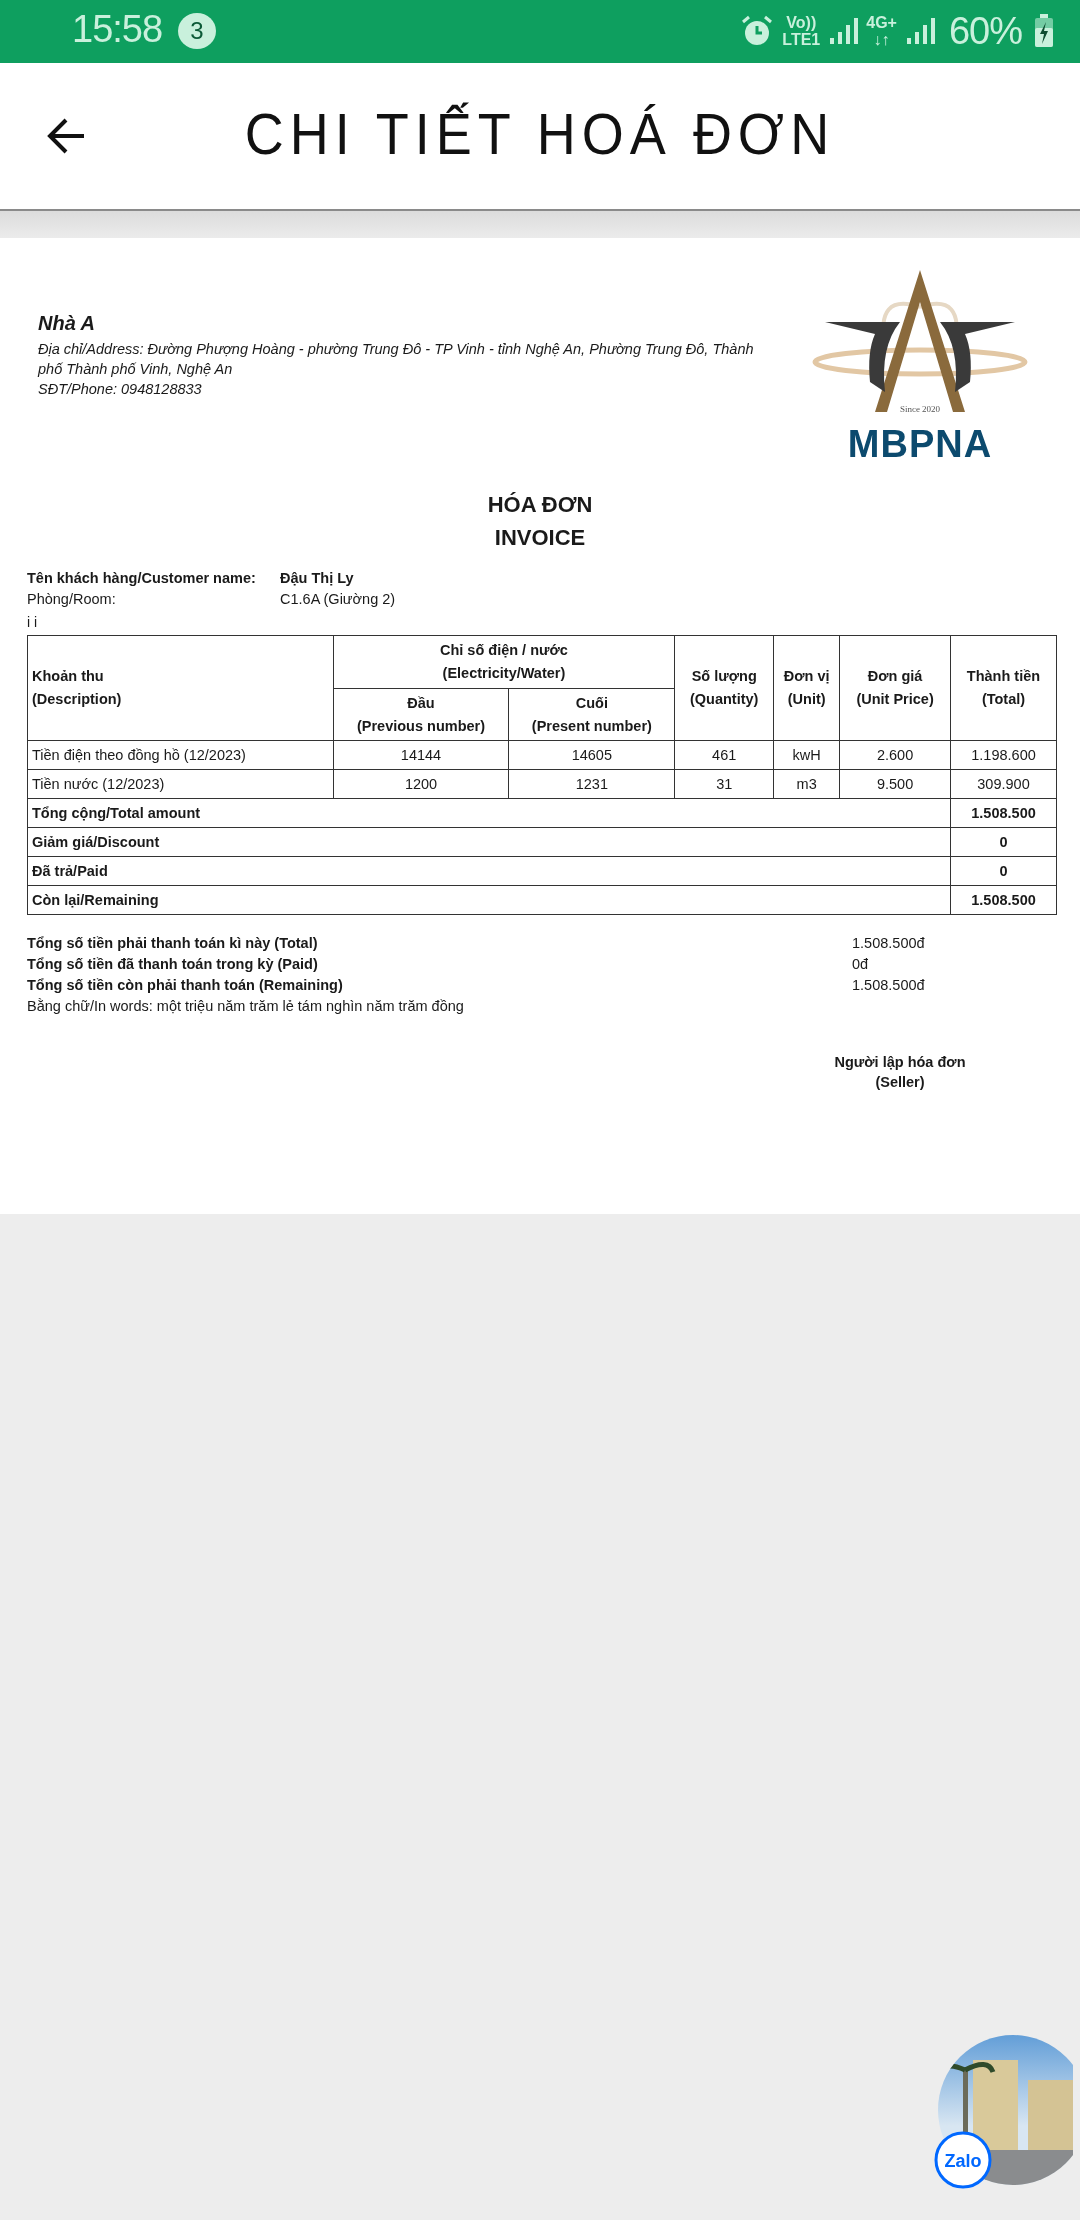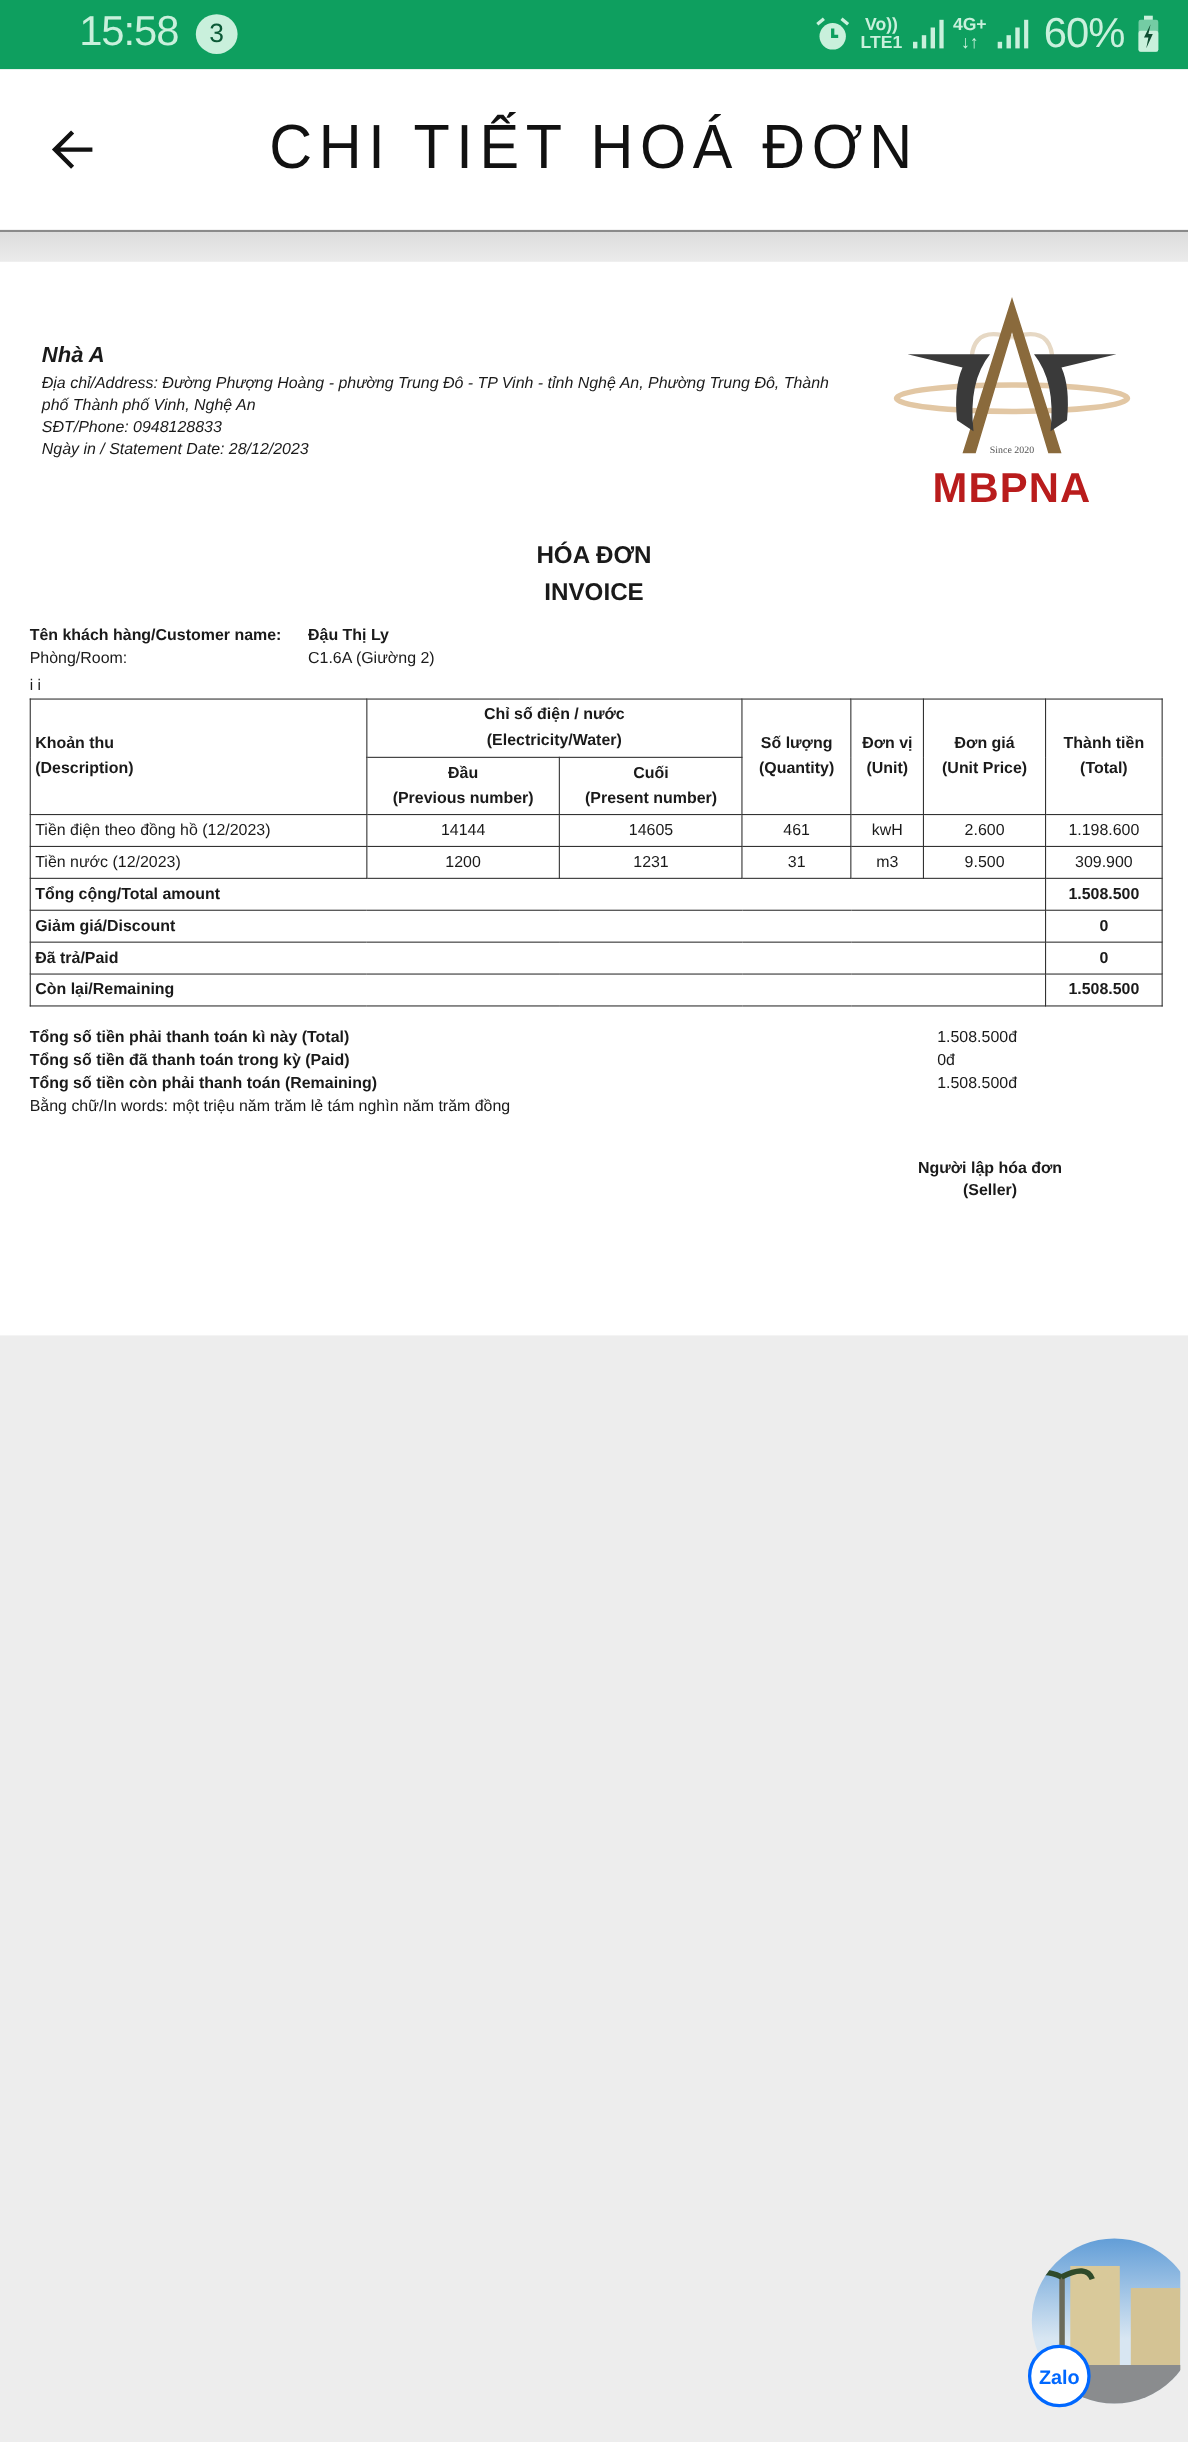--- a/index.html
+++ b/index.html
@@ -39,21 +39,21 @@
     background:linear-gradient(#dcdcdc, #ececec);
   }
 
   .doc {
     position:absolute; left:0; top:238px; width:1080px; height:976px; background:#fff;
   }
   .seller { position:absolute; left:38px; top:74px; width:720px;font-style:italic; }
   .seller-name { font-size:20px; font-weight:bold; margin-bottom:4px; }
   .seller-line { font-size:14.5px; line-height:20px; }
   .logo { position:absolute; left:805px; top:24px; width:230px; height:210px; }
-  .logo-text { position:absolute; left:0; right:0; bottom:6px; text-align:center; font-size:38px; font-weight:bold; color:#b91c1c; letter-spacing:1px; }
+  .logo-text { position:absolute; left:0; right:0; bottom:6px; text-align:center; font-size:38px; font-weight:bold; color:#0c4a6e; letter-spacing:1px; }
 
   .inv-title { position:absolute; left:0; right:0; top:250px; text-align:center; font-weight:bold; font-size:22px; line-height:33px; }
 
   .cust { position:absolute; left:27px; top:330px; font-size:14.5px; line-height:21px; }
   .cust-row { display:flex; }
   .cust-label { width:253px; }
   .bold { font-weight:bold; }
   .ii { position:absolute; left:27px; top:376px; font-size:14px; }
 
   table.inv {
@@ -122,21 +122,20 @@
   </svg>
   <div class="appbar-title">CHI TIẾT HOÁ ĐƠN</div>
 </div>
 <div class="shade"></div>
 
 <div class="doc">
   <div class="seller">
     <div class="seller-name">Nhà A</div>
     <div class="seller-line">Địa chỉ/Address: Đường Phượng Hoàng - phường Trung Đô - TP Vinh - tỉnh Nghệ An, Phường Trung Đô, Thành phố Thành phố Vinh, Nghệ An</div>
     <div class="seller-line">SĐT/Phone: 0948128833</div>
-    <div class="seller-line">Ngày in / Statement Date: 28/12/2023</div>
   </div>
 
   <div class="logo">
     <svg width="230" height="170" viewBox="0 0 230 170">
       <ellipse cx="115" cy="100" rx="105" ry="12" fill="none" stroke="#e2c7a4" stroke-width="5"></ellipse>
       <path d="M115 45 Q70 30 80 85" fill="none" stroke="#e6d8c4" stroke-width="4"></path>
       <path d="M115 45 Q160 30 150 85" fill="none" stroke="#e6d8c4" stroke-width="4"></path>
       <path d="M115 8 L70 150 L82 150 L115 40 L148 150 L160 150 Z" fill="#8a6a3c"></path>
       <path d="M20 60 L95 60 Q75 85 80 130 L65 120 Q62 90 70 72 Z" fill="#3a3a3a"></path>
       <path d="M210 60 L135 60 Q155 85 150 130 L165 120 Q168 90 160 72 Z" fill="#3a3a3a"></path>

